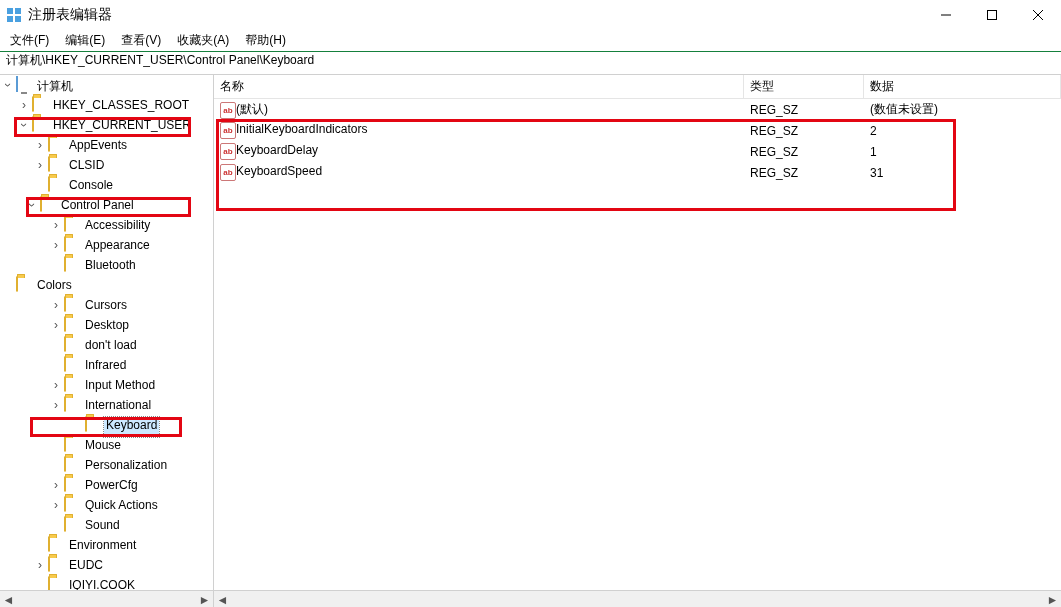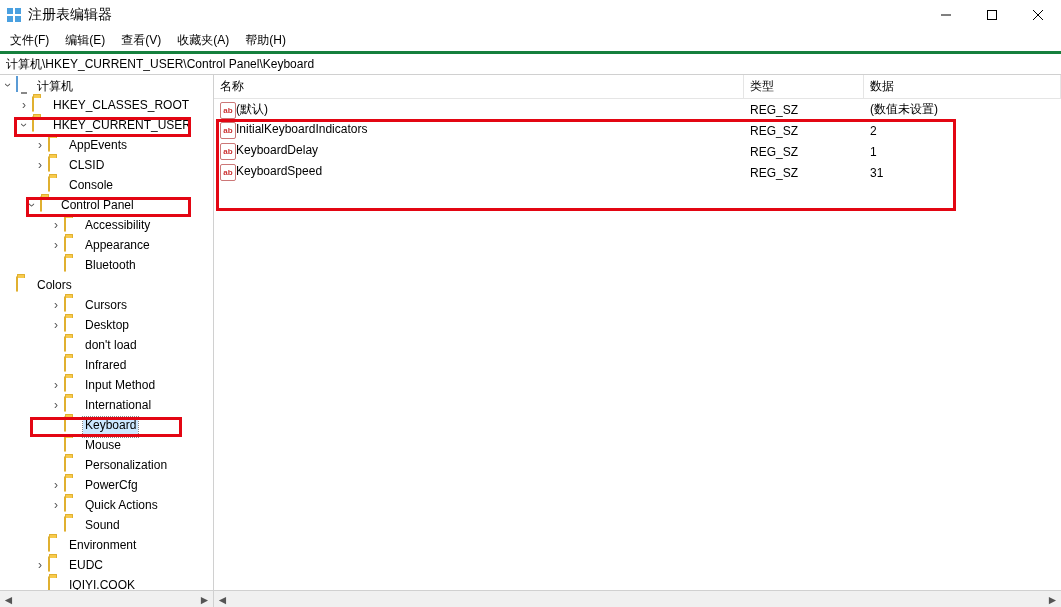--- a/index.html
+++ b/index.html
@@ -10,21 +10,21 @@
 .titlebar-icon { width: 16px; height: 16px; margin-right: 6px; }
 .titlebar-title { flex: 1; font-size: 14px; }
 .win-controls { display: flex; }
 .win-btn { width: 46px; height: 30px; display: flex; align-items: center; justify-content: center; cursor: pointer; }
 
 
 .menubar { height: 21px; display: flex; align-items: center; padding-left: 2px; }
 .menu-item { padding: 2px 8px; cursor: pointer; }
 
 
-.addressbar { height: 24px; border-top: 3px solid #15803d; border-bottom: 1px solid #d0d0d0; display: flex; align-items: center; padding: 0 6px; background: #fff; }
+.addressbar { height: 24px; border-top: 1px solid #15803d; border-bottom: 1px solid #d0d0d0; display: flex; padding: 0 6px; background: #fff; }
 
 
 .main { flex: 1; display: flex; overflow: hidden; }
 .tree-pane { width: 214px; border-right: 1px solid #d0d0d0; overflow-y: auto; overflow-x: auto; position: relative; padding-top: 2px; }
 .list-pane { flex: 1; overflow: auto; position: relative; }
 
 
 .tree-row { display: flex; height: 20px; white-space: nowrap; cursor: pointer; }
 .tree-row.selected .tree-label { background: #cce8ff; outline: 1px dotted #888; }
 .tree-expander { width: 16px; height: 16px; display: inline-flex; align-items: center; justify-content: center; color: #555; font-size: 10px; flex-shrink: 0; }
@@ -206,21 +206,21 @@
           <span class="tree-icon"><span class="folder-icon"></span></span>
           <span class="tree-label">Input Method</span>
         </div>
         <div class="tree-row " style="padding-left:48px">
           <span class="tree-expander ">
             <span class="chev">›</span>
           </span>
           <span class="tree-icon"><span class="folder-icon"></span></span>
           <span class="tree-label">International</span>
         </div>
-        <div class="tree-row selected" style="padding-left:48px">
+        <div class="tree-row selected" style="padding-left:69px">
           <span class="tree-expander"></span>
           <span class="tree-icon"><span class="folder-icon"></span></span>
           <span class="tree-label">Keyboard</span>
         </div>
         <div class="tree-row " style="padding-left:48px">
           <span class="tree-expander"></span>
           <span class="tree-icon"><span class="folder-icon"></span></span>
           <span class="tree-label">Mouse</span>
         </div>
         <div class="tree-row " style="padding-left:48px">

